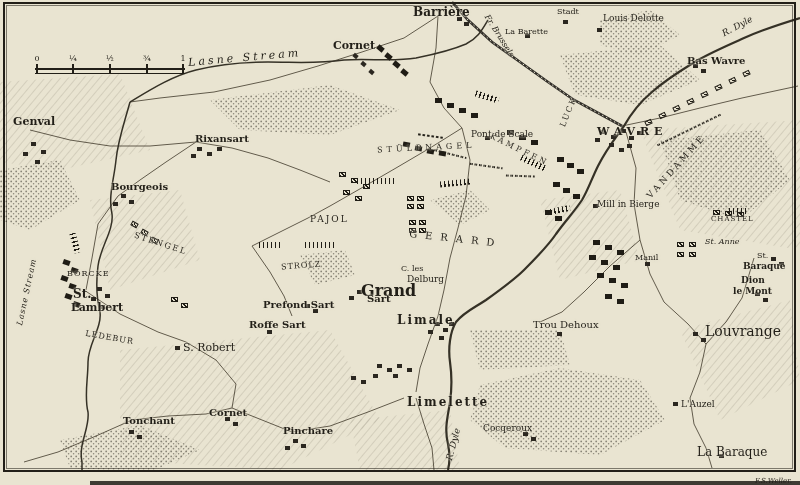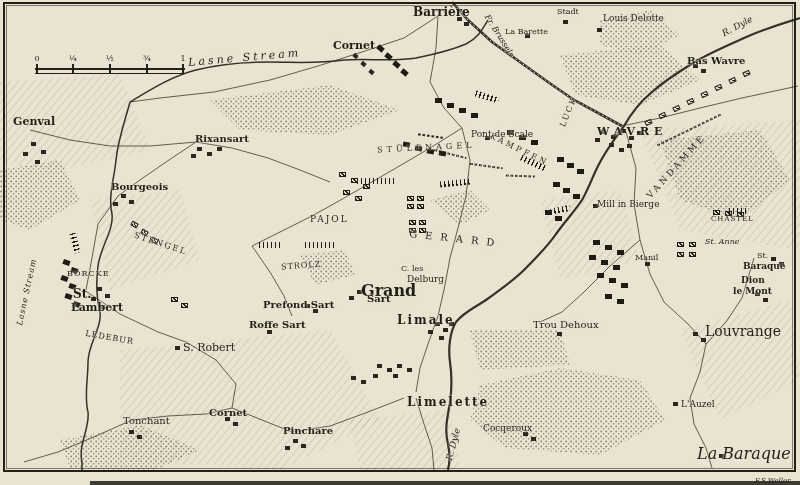--- a/index.html
+++ b/index.html
@@ -318,28 +318,28 @@
         <div class="lbl" style="font-size: 11px; left: 178px; top: 338px;">S. Robert</div>
         <div class="lbl" style="font-size: 10px; left: 528px; top: 316px;">Trou Dehoux</div>
         <div class="lbl" style="font-size: 8px; left: 630px; top: 250px;">Manil</div>
         <div class="lbl" style="font-size: 14px; left: 700px; top: 320px;">Louvrange</div>
         <div class="lbl" style="font-size: 9px; font-weight: bold; left: 736px; top: 272px;">Dion</div>
         <div class="lbl" style="font-size: 9px; font-weight: bold; left: 728px; top: 283px;">le Mont</div>
         <div class="lbl" style="font-size: 8px; left: 752px; top: 248px;">St.</div>
         <div class="lbl" style="font-size: 9px; font-weight: bold; left: 738px; top: 258px;">Baraque</div>
         <div class="lbl" style="font-size: 8px; font-style: italic; left: 700px; top: 234px;">St. Anne</div>
         <div class="lbl" style="font-size: 7px; letter-spacing: 1px; left: 706px; top: 212px;">CHASTEL</div>
-        <div class="lbl" style="font-size: 10px; font-weight: normal; left: 118px; top: 412px;">Tonchant</div>
+        <div class="lbl" style="font-size: 10px; font-weight: bold; left: 118px; top: 412px;">Tonchant</div>
         <div class="lbl" style="font-size: 10px; font-weight: bold; left: 204px; top: 404px;">Cornet</div>
         <div class="lbl" style="font-size: 10px; font-weight: bold; left: 278px; top: 422px;">Pinchare</div>
         <div class="lbl" style="font-size: 12px; font-weight: bold; letter-spacing: 2px; left: 402px; top: 392px;">Limelette</div>
         <div class="lbl" style="font-size: 9px; font-style: italic; left: 432px; top: 436px; transform: rotate(-75deg);">R. Dyle</div>
         <div class="lbl" style="font-size: 9px; left: 478px; top: 420px;">Cocqeroux</div>
         <div class="lbl" style="font-size: 9px; left: 676px; top: 396px;">L'Auzel</div>
-        <div class="lbl" style="font-size: 16px; left: 692px; top: 442px; font-style: italic;">La Baraque</div>
+        <div class="lbl" style="font-size: 12px; left: 692px; top: 442px;">La Baraque</div>
       </div>
 
     <div class="title-block">
     </div>
 
     <div class="scalebar">
       <span class="scale-num" style="left:2px">0</span>
       <span class="scale-num" style="left:38px">¼</span>
       <span class="scale-num" style="left:75px">½</span>
       <span class="scale-num" style="left:112px">¾</span>

